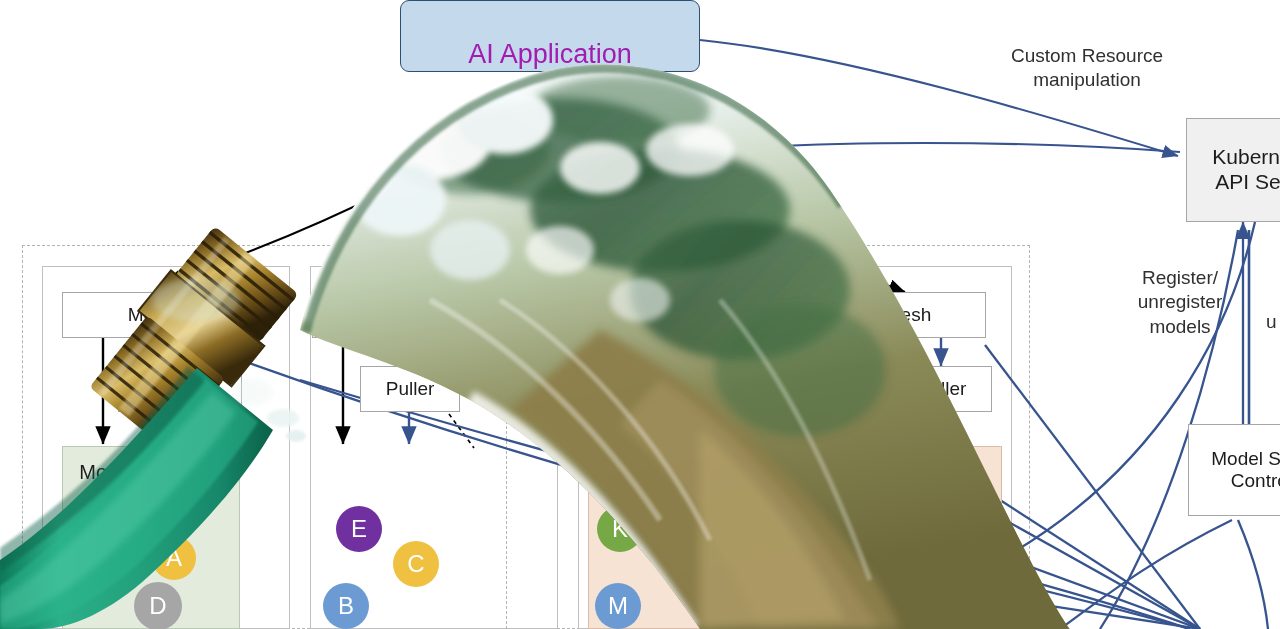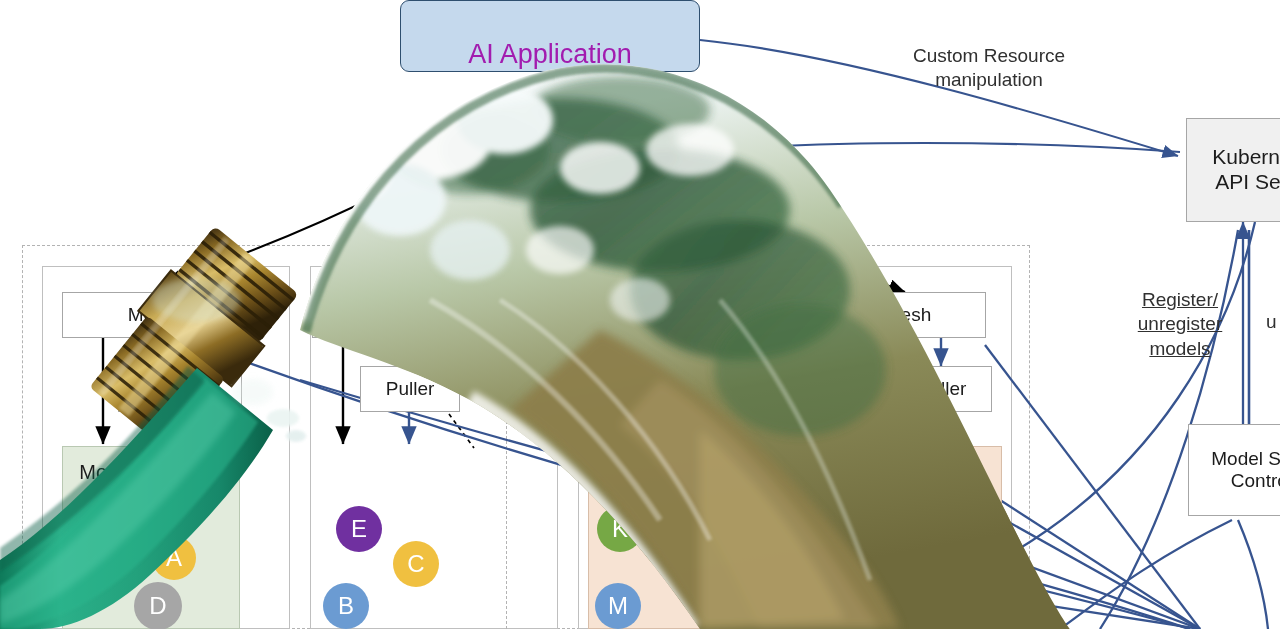--- a/index.html
+++ b/index.html
@@ -177,23 +177,23 @@
       <span>Q</span>
     </div>
     <div class="chip" style="left:595px;top:583px;width:46px;height:46px;background:#6b9bd2;">
       <span>M</span>
     </div>
     <div class="chip" style="left:858px;top:586px;width:46px;height:46px;background:#6b9bd2;">
       <span></span>
     </div>
 
     <div class="label" style="left:520px;top:78px;width:190px;text-align:left;">Load balancing</div>
-    <div class="label" style="left:864px;top:44px;width:250px;">Custom Resource
+    <div class="label" style="left:962px;top:44px;width:250px;">Custom Resource
 manipulation</div>
-    <div class="label" style="left:1090px;top:288px;width:180px;text-decoration:underline;">Register/
+    <div class="label" style="left:1090px;top:266px;width:180px;">Register/
 unregister
 models</div>
     <div class="label" style="left:1266px;top:310px;width:40px;text-align:left;">u</div>
   </div>
 
   <svg id="hose" viewBox="0 0 1280 629">
     <defs>
       <linearGradient id="gWaterBody" x1="0" y1="0" x2="0.25" y2="1">
         <stop offset="0%" stop-color="#ffffff"></stop>
         <stop offset="18%" stop-color="#eef5f4"></stop>

